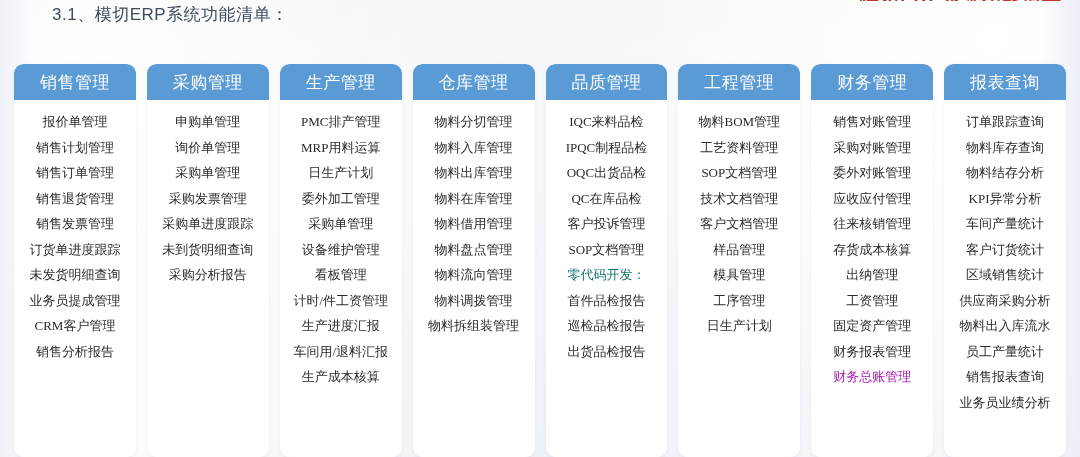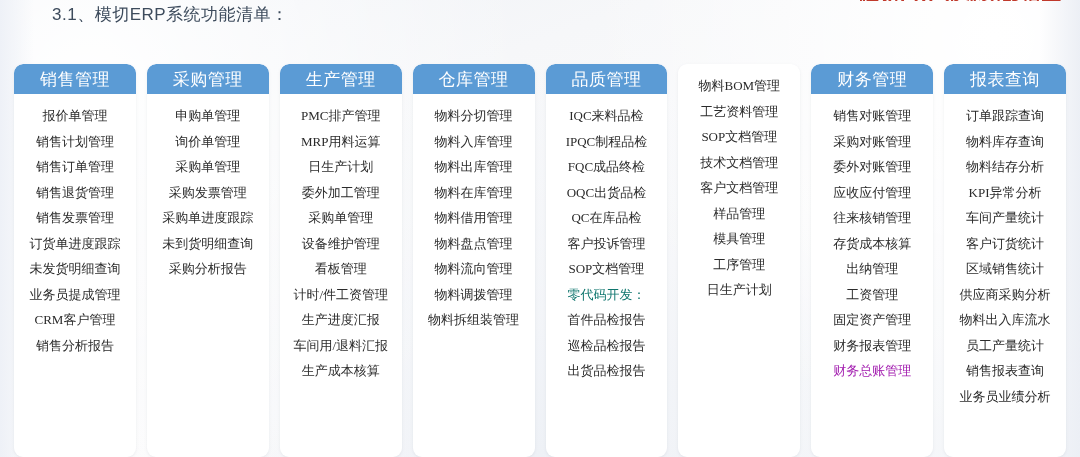--- a/index.html
+++ b/index.html
@@ -81,21 +81,21 @@
   }
   .card {
     width: 122px;
     background: #ffffff;
     border-radius: 9px;
     box-shadow: 0 1px 3px rgba(120,130,145,0.13);
     overflow: hidden;
     min-height: 393px;
   }
   .card-header {
-    height: 30px;
+    height: 36px;
     background: #5b9bd5;
     border-radius: 9px 9px 0 0;
     display: flex;
     align-items: center;
     justify-content: center;
     color: #ffffff;
     font-size: 17px;
     letter-spacing: 0.5px;
     white-space: nowrap;
   }
@@ -190,32 +190,32 @@
           <div class="item">物料流向管理</div>
           <div class="item">物料调拨管理</div>
           <div class="item">物料拆组装管理</div>
         </div>
       </div>
       <div class="card">
         <div class="card-header">品质管理</div>
         <div class="card-body">
           <div class="item">IQC来料品检</div>
           <div class="item">IPQC制程品检</div>
-          <div class="item">FQC成品终检</div>
           <div class="item">OQC出货品检</div>
           <div class="item">QC在库品检</div>
           <div class="item">客户投诉管理</div>
           <div class="item">SOP文档管理</div>
           <div class="item muted">零代码开发：</div>
           <div class="item">首件品检报告</div>
           <div class="item">巡检品检报告</div>
           <div class="item">出货品检报告</div>
         </div>
       </div>
       <div class="card">
+        <div class="card-header">工程管理</div>
         <div class="card-body">
           <div class="item">物料BOM管理</div>
           <div class="item">工艺资料管理</div>
           <div class="item">SOP文档管理</div>
           <div class="item">技术文档管理</div>
           <div class="item">客户文档管理</div>
           <div class="item">样品管理</div>
           <div class="item">模具管理</div>
           <div class="item">工序管理</div>
           <div class="item">日生产计划</div>

